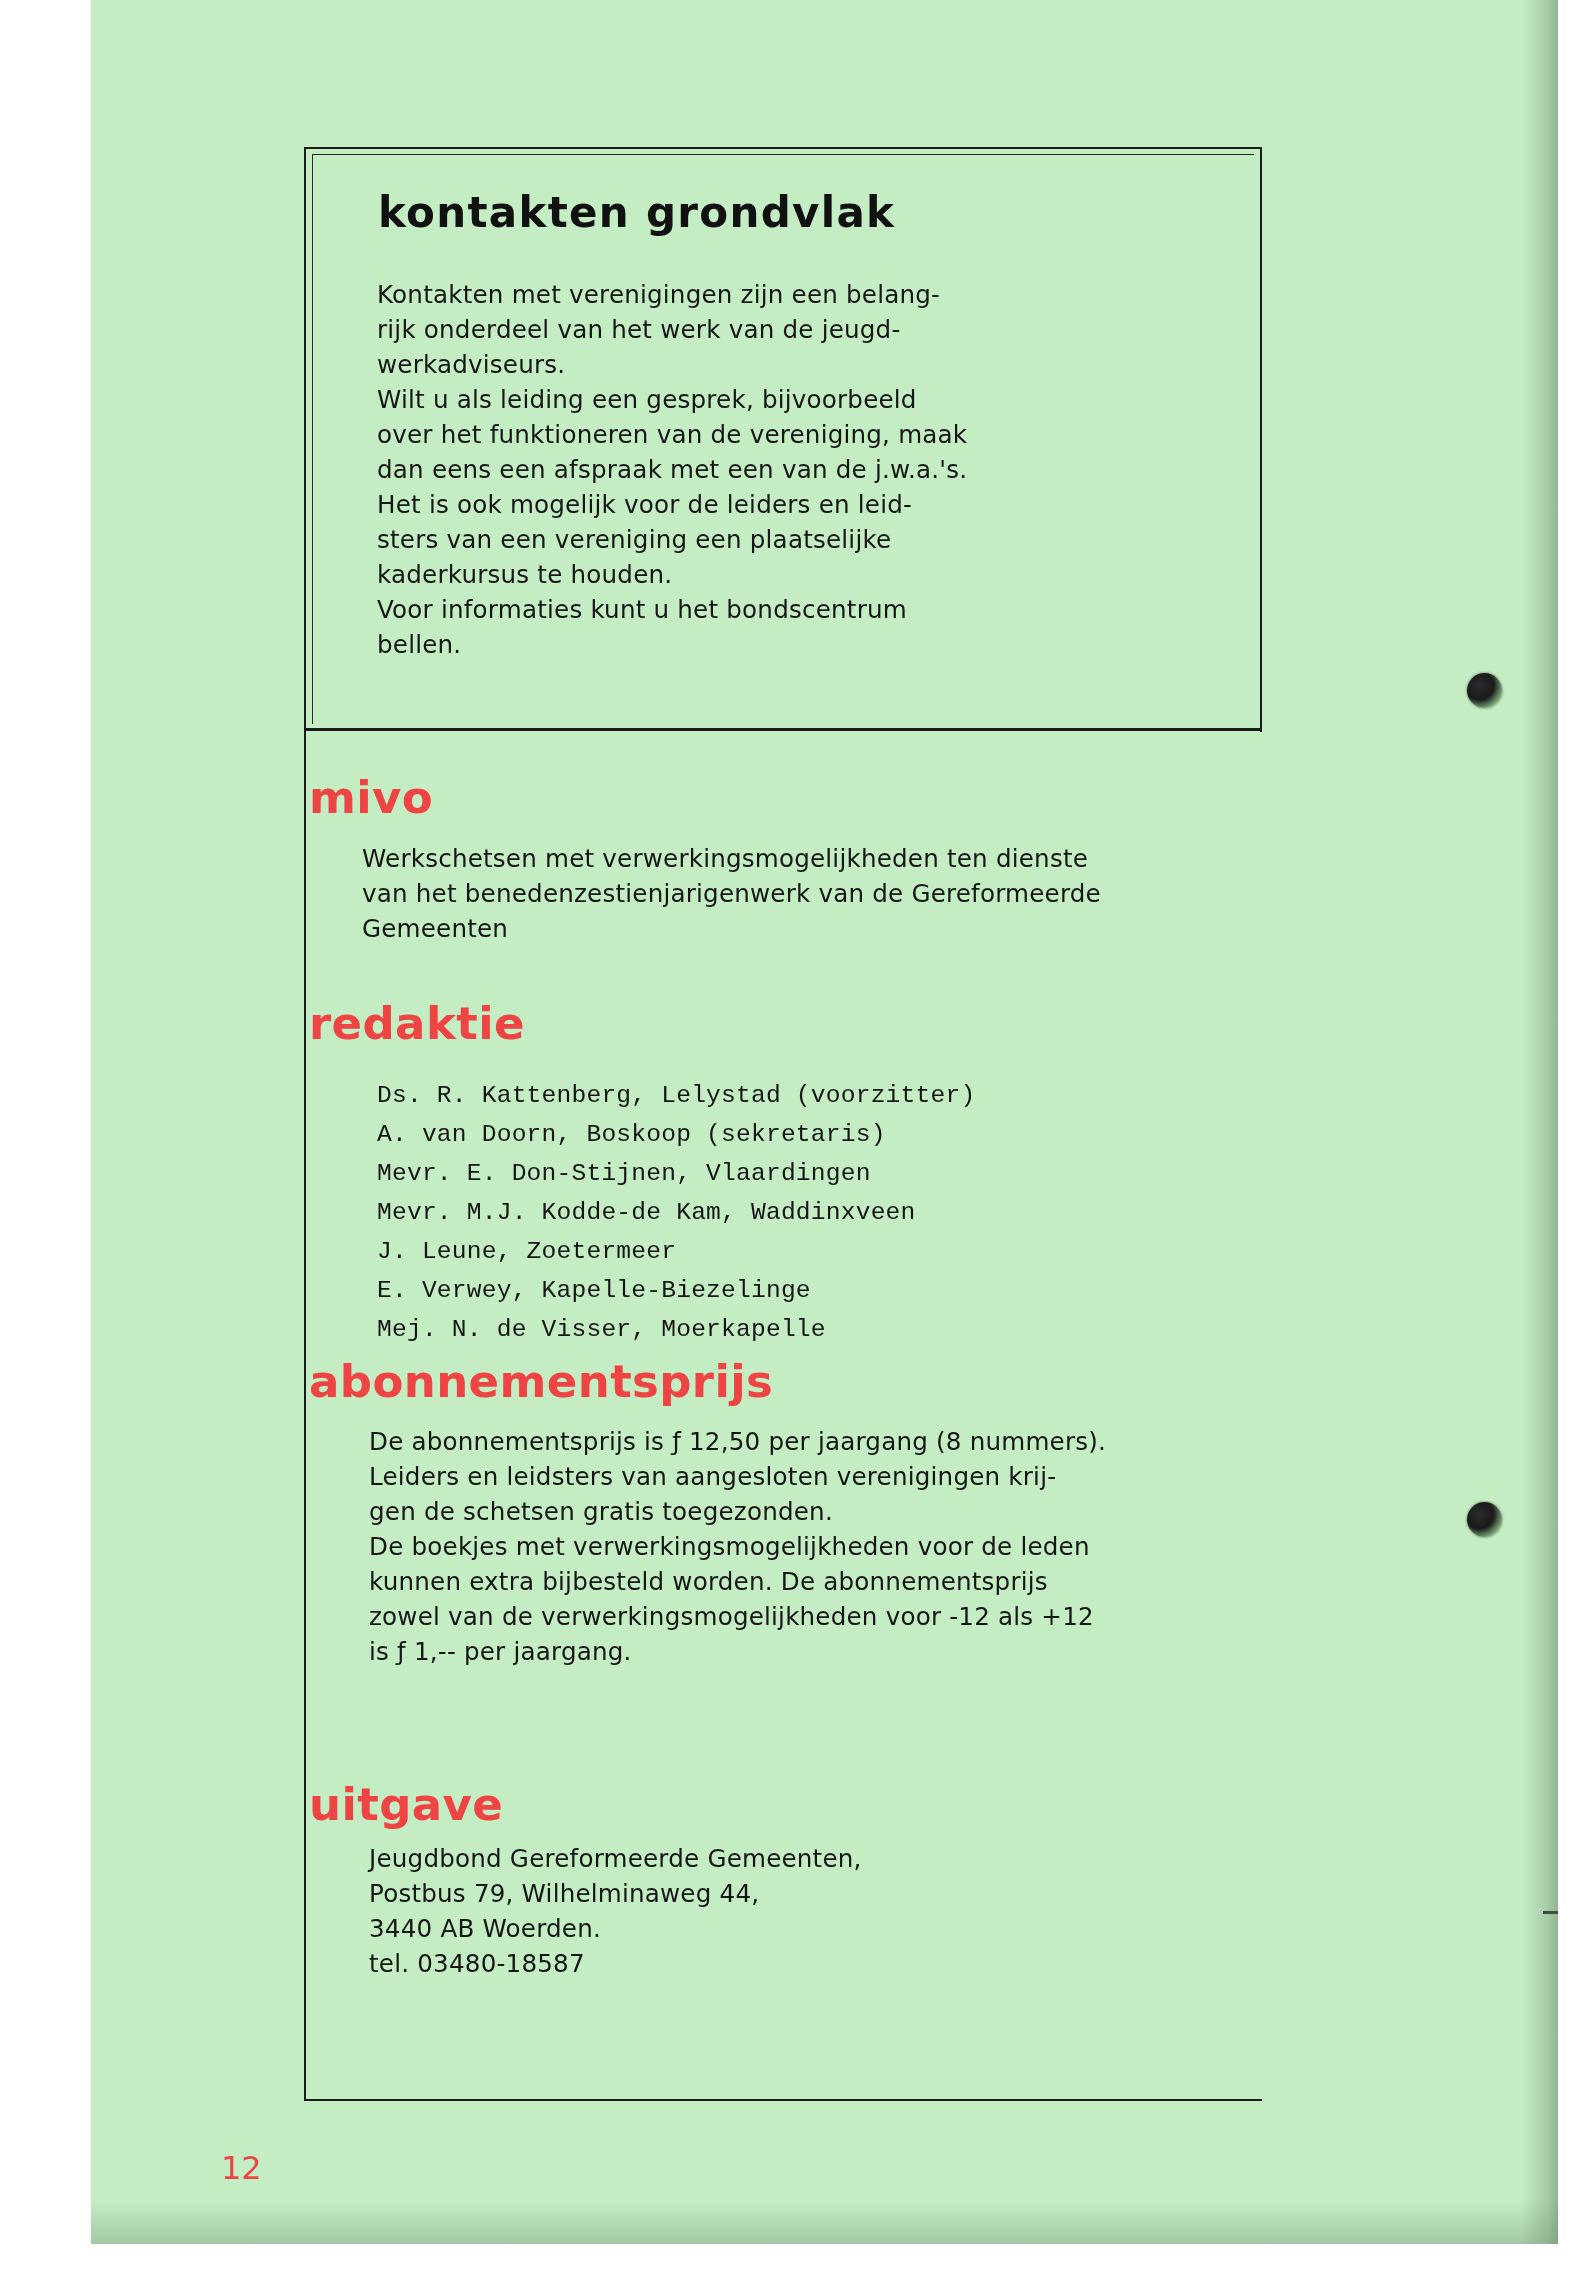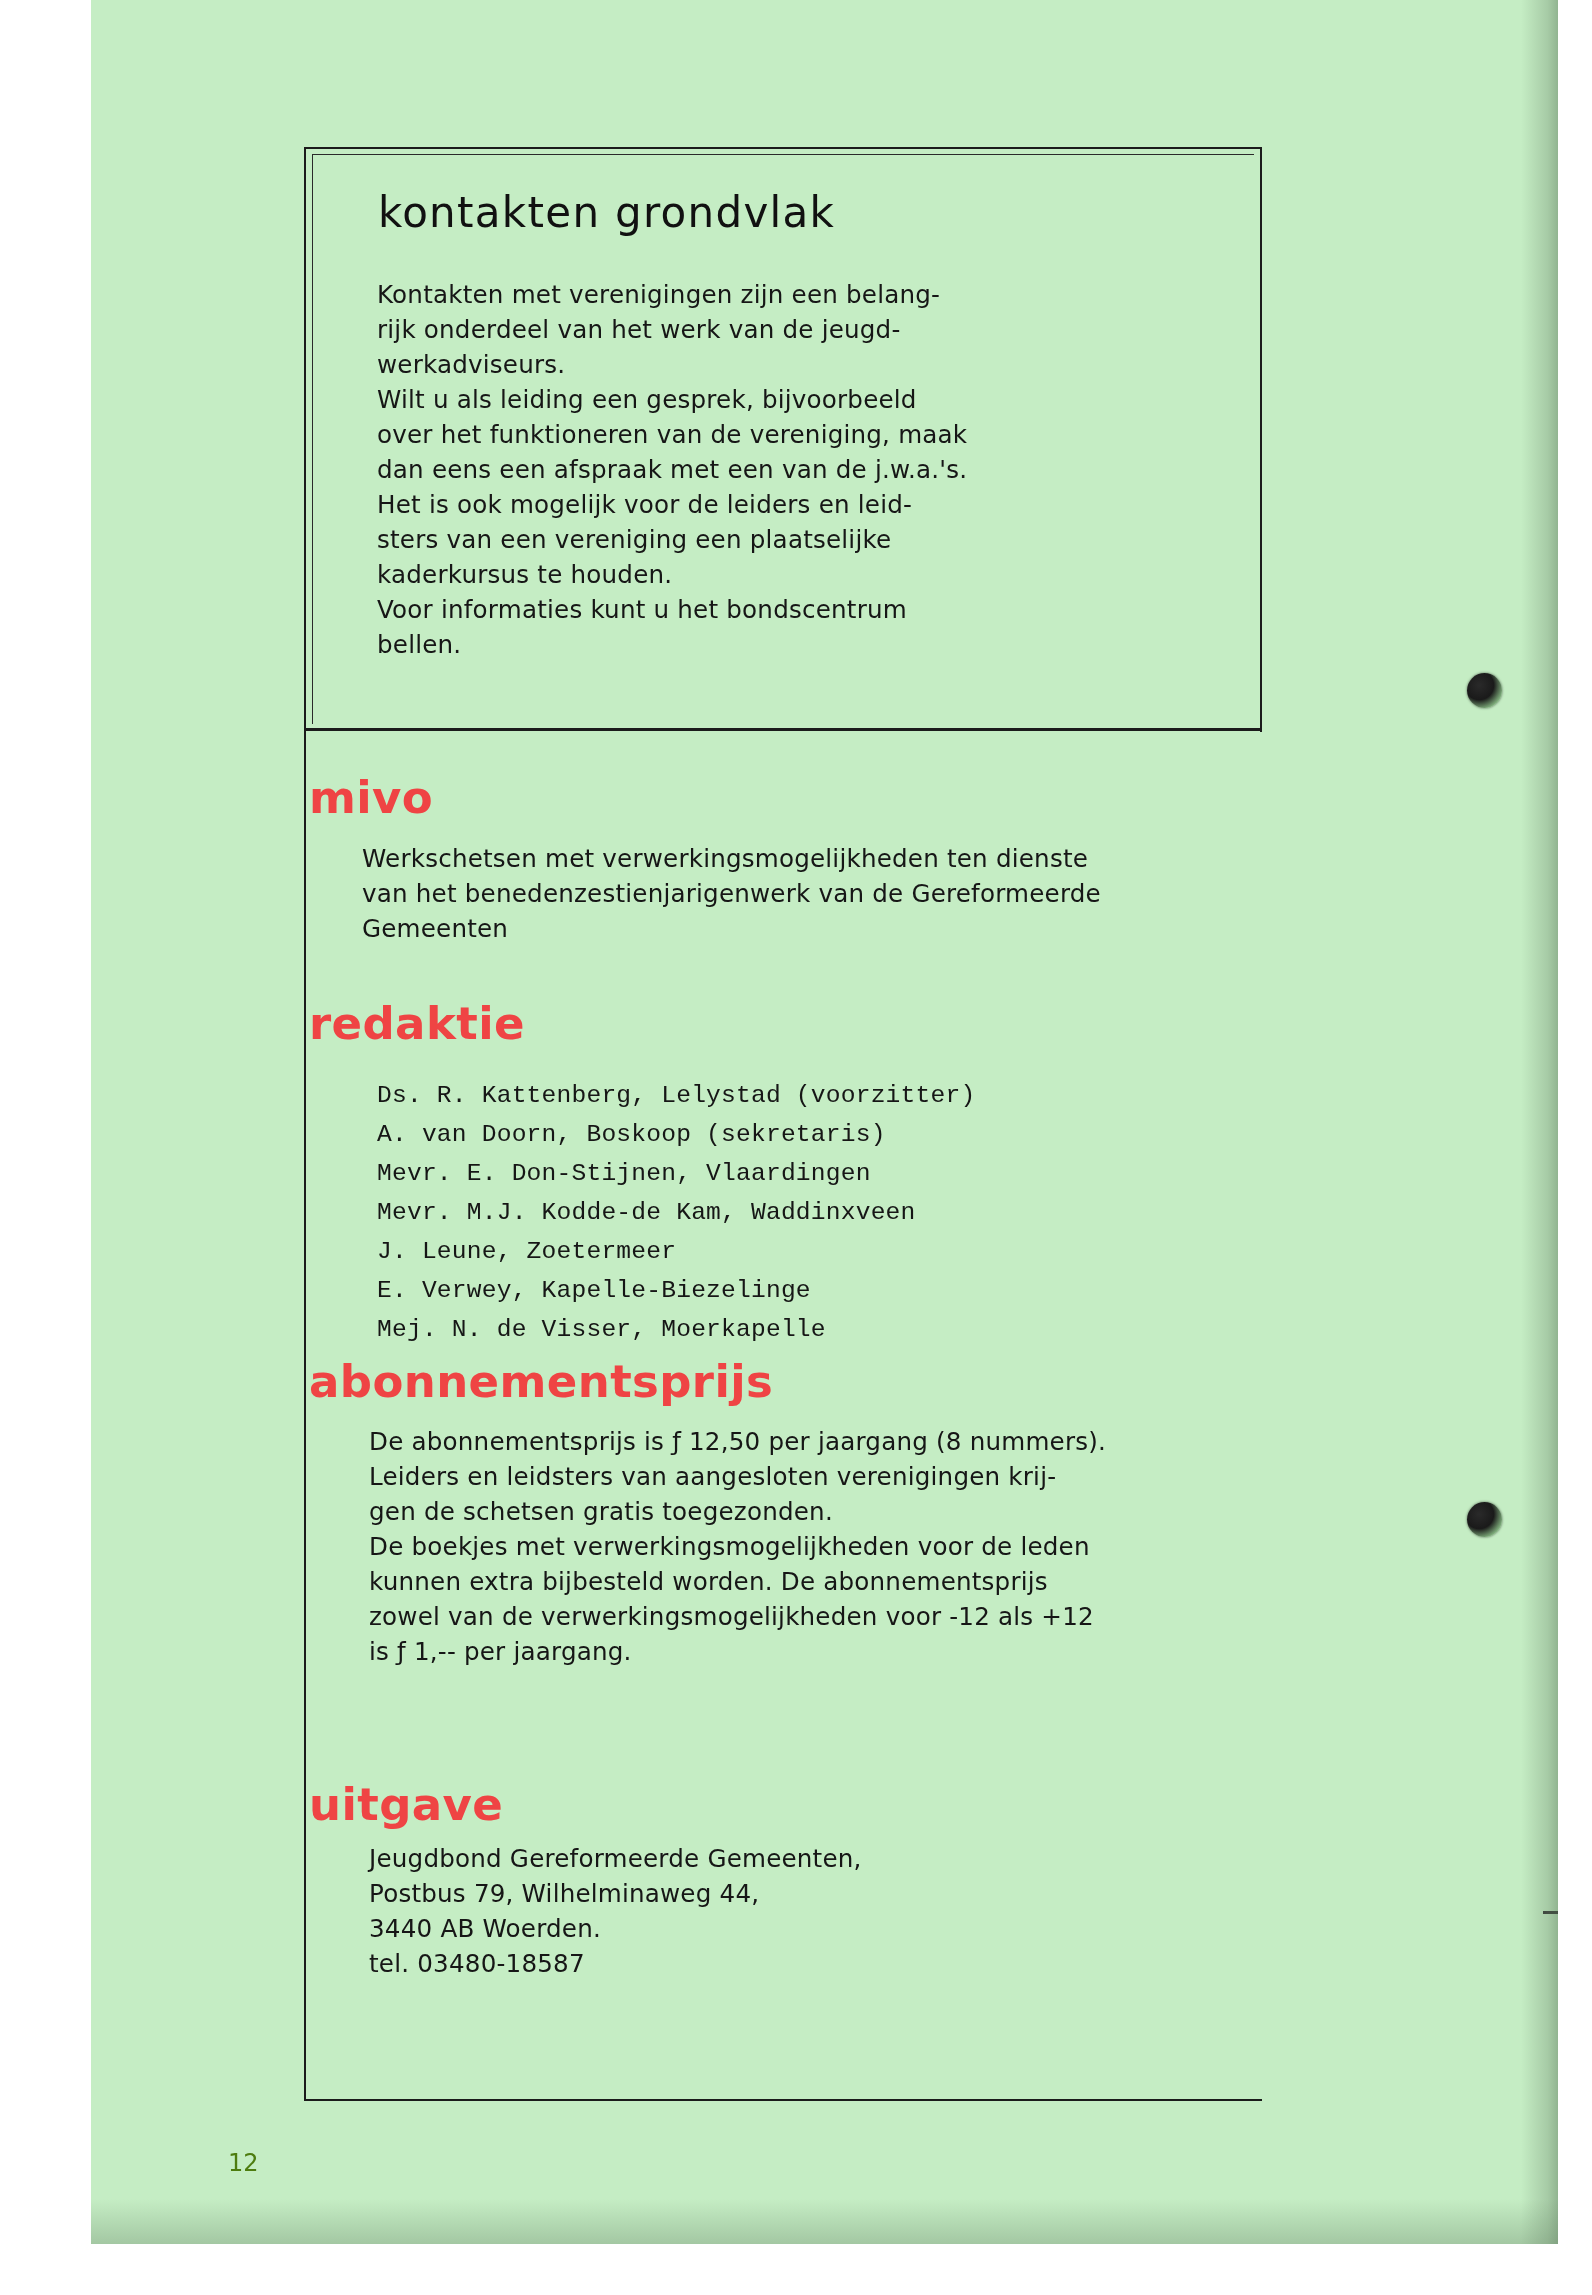--- a/index.html
+++ b/index.html
@@ -97,21 +97,21 @@
     font-weight: bold;
     color: #111;
     letter-spacing: 0.9px;
   }
 
   #kontakten-title {
     position: absolute;
     left: 378px;
     top: 188px;
     font-size: 42px;
-    font-weight: normal;
+    font-weight: bold;
     letter-spacing: 1.3px;
     color: #111;
     font-family: "DejaVu Sans", sans-serif;
   }
 
   .body-mono {
     font-family: "DejaVu Sans", sans-serif;
     color: #161616;
     font-size: 24.6px;
     line-height: 35px;
@@ -190,25 +190,25 @@
     left: 369px;
     top: 1841px;
     width: 863px;
   }
 
   .tight p, .tight div { margin: 0; }
 
   
   #page-number {
     position: absolute;
-    left: 228px;
+    left: 221px;
     top: 2149px;
     font-family: "DejaVu Sans", sans-serif;
-    font-size: 24px;
-    color: #4d7c0f;
+    font-size: 32px;
+    color: #ef4444;
   }
 
   
   .punch-hole {
     position: absolute;
     width: 35px;
     height: 35px;
     border-radius: 50%;
     background: radial-gradient(circle at 35% 35%, #2a2a2a 0%, #1a1a1a 45%, #7fae7c 75%, #9fd29b 100%);
     box-shadow: 0 0 2.6px rgba(0,0,0,0.6);

